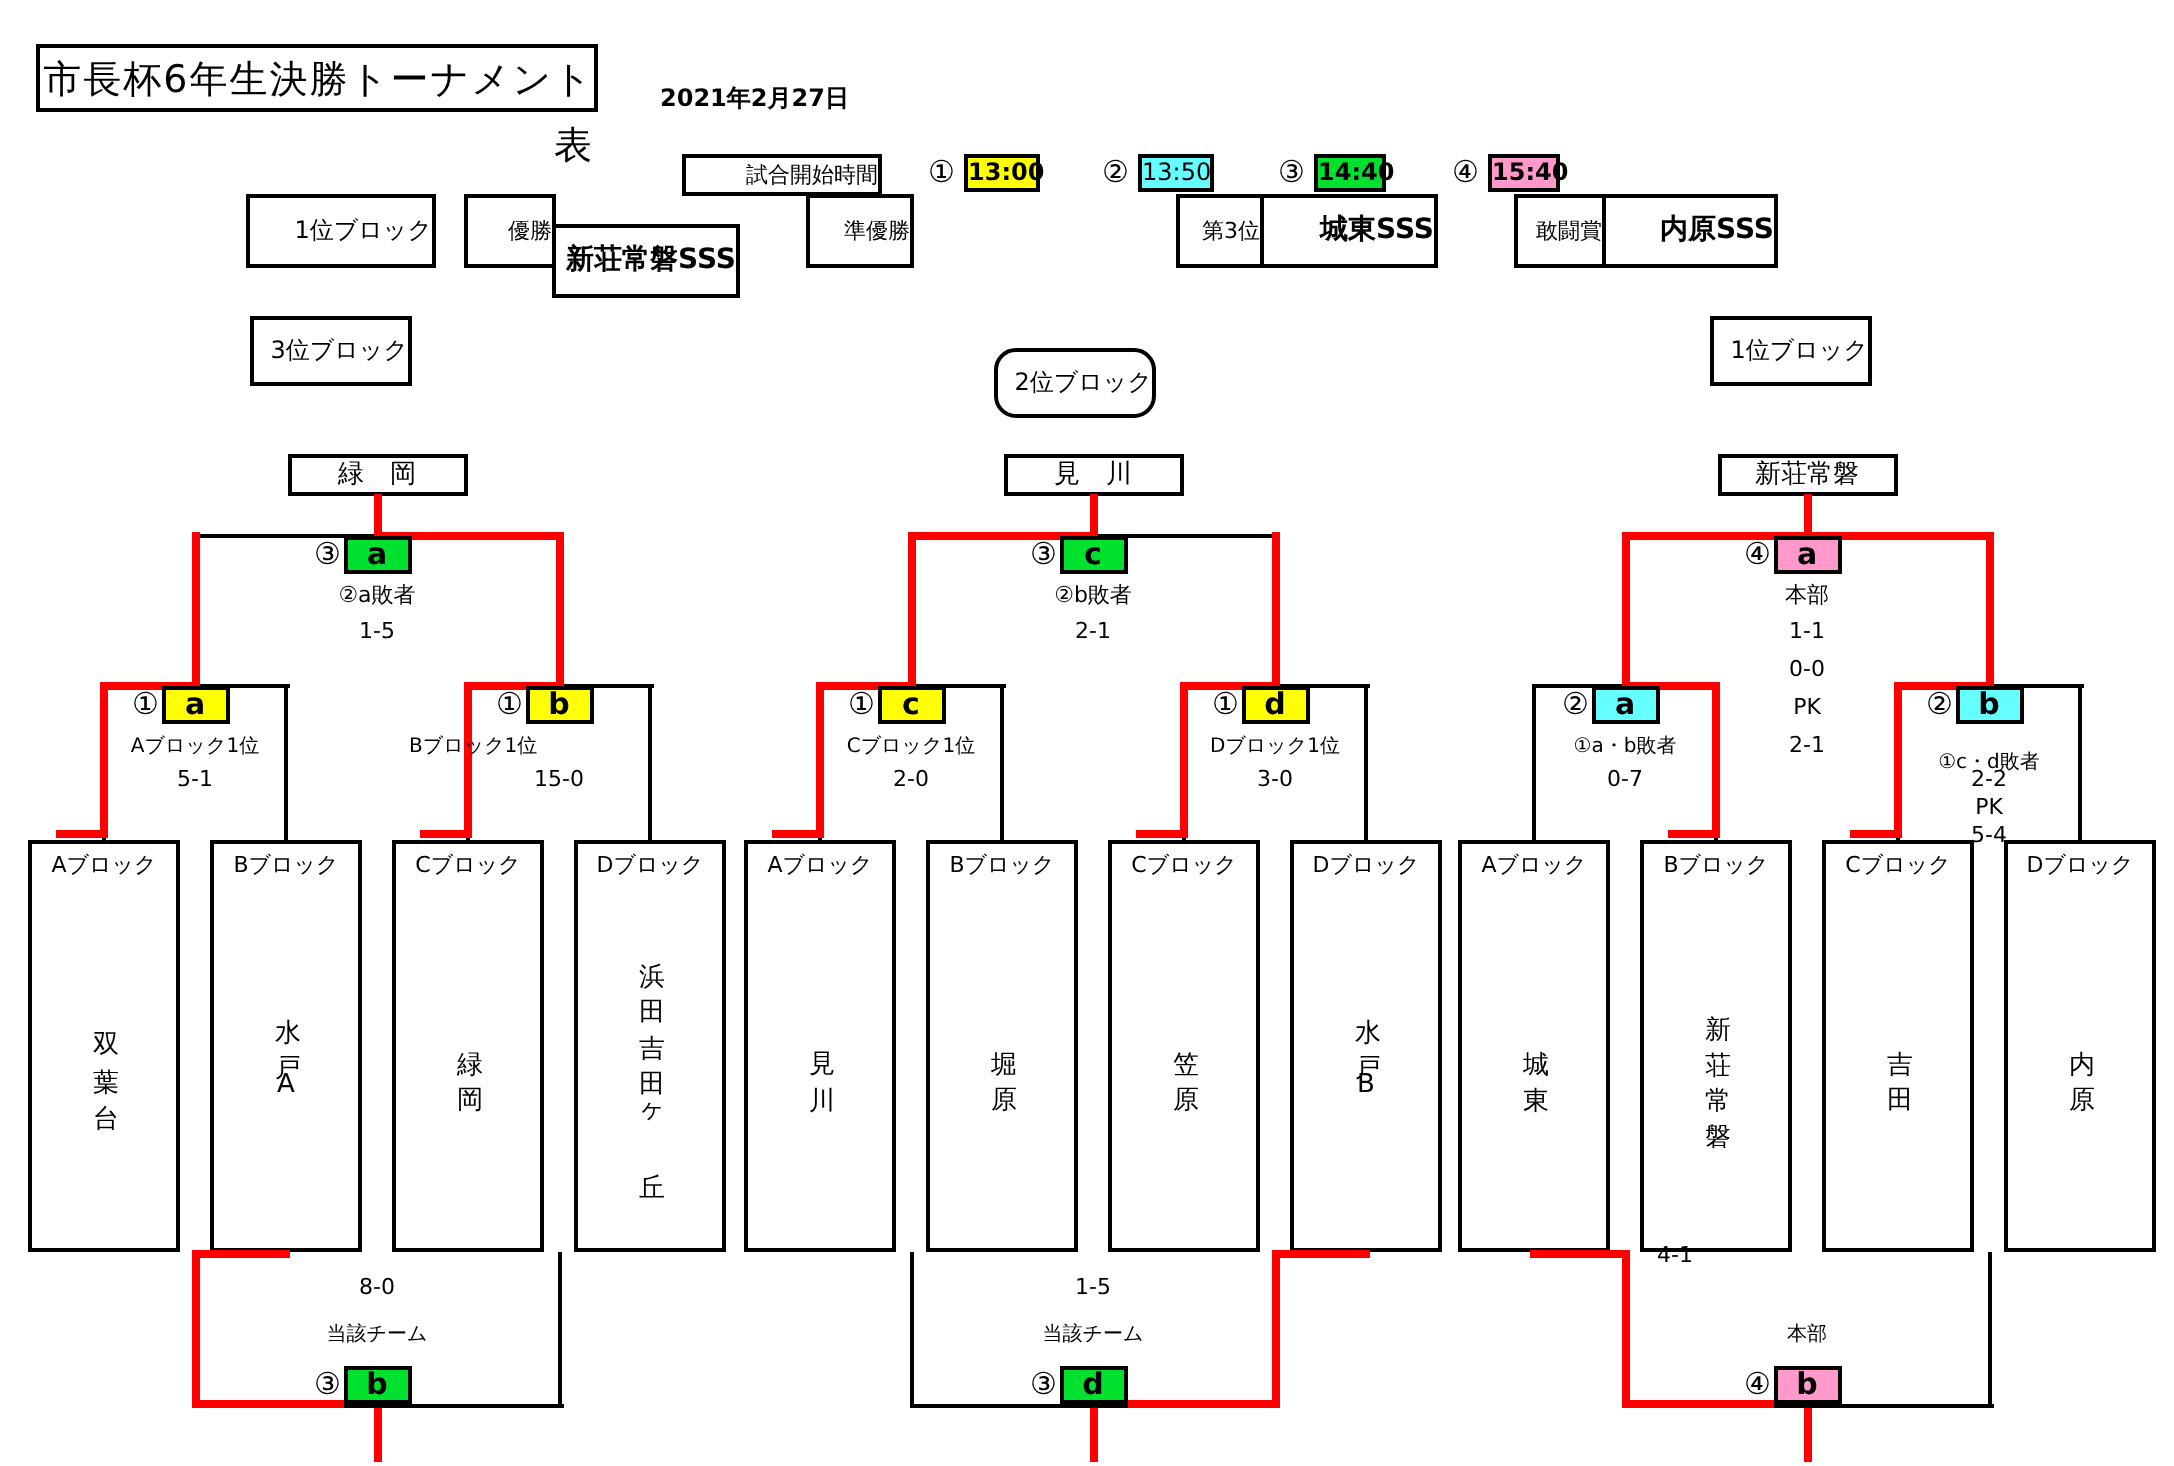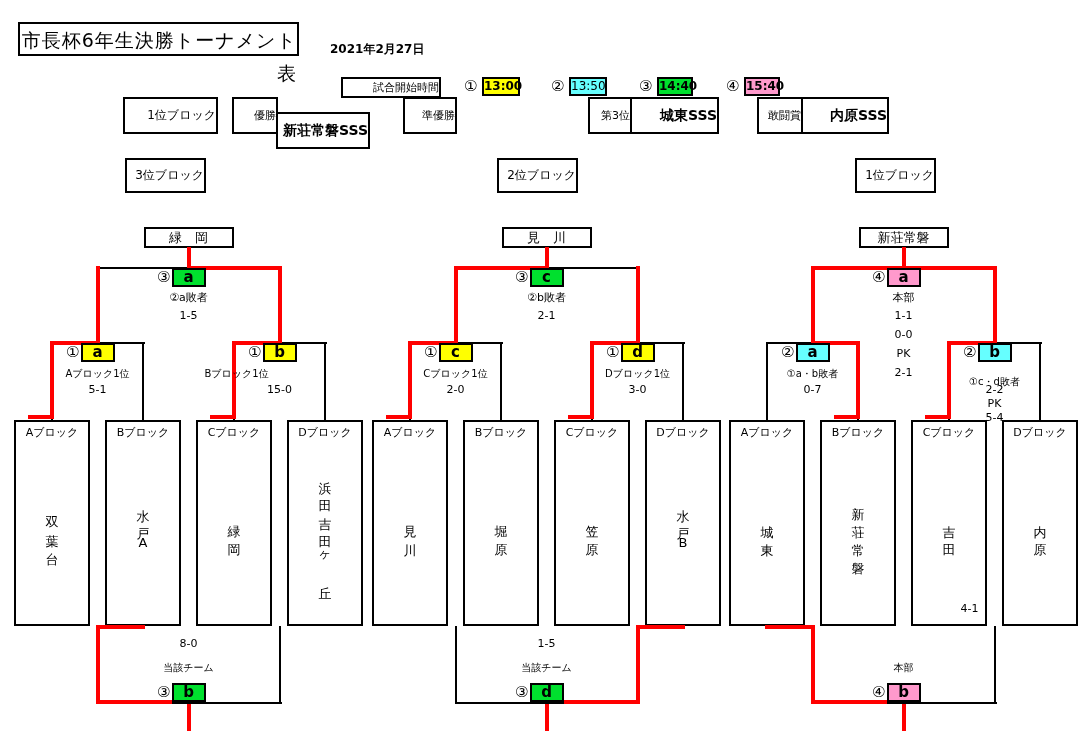--- a/index.html
+++ b/index.html
@@ -40,21 +40,21 @@
 
   <div class="box ctr" style="left:403px;top:97px;width:54px;height:37px;font-size:11px;line-height:33px;">準優勝</div>
 
   <div class="box ctr" style="left:588px;top:97px;width:44px;height:37px;font-size:11px;line-height:33px;">第3位</div>
   <div class="box ctr" style="left:630px;top:97px;width:89px;height:37px;font-size:14px;font-weight:bold;line-height:33px;">城東SSS</div>
 
   <div class="box ctr" style="left:757px;top:97px;width:46px;height:37px;font-size:11px;line-height:33px;">敢闘賞</div>
   <div class="box ctr" style="left:801px;top:97px;width:88px;height:37px;font-size:14px;font-weight:bold;line-height:33px;">内原SSS</div>
 
   <div class="box ctr" style="left:125px;top:158px;width:81px;height:35px;font-size:12px;line-height:31px;">3位ブロック</div>
-  <div class="box ctr" style="left:497px;top:158px;width:81px;height:35px;font-size:12px;line-height:31px;">2位ブロック</div>
+  <div class="box ctr" style="left:497px;top:174px;width:81px;height:35px;font-size:12px;line-height:31px;border-radius:11px;">2位ブロック</div>
   <div class="box ctr" style="left:855px;top:158px;width:81px;height:35px;font-size:12px;line-height:31px;">1位ブロック</div>
 
   <div id="brackets-layer" class="abs" style="left:0;top:0;width:100%;height:100%;">
       <div style="position: absolute; left: 97.5px; top: 267px; width: 184px; height: 2px; background: rgb(0, 0, 0);"></div>
       <div style="position: absolute; left: 96.5px; top: 267px; width: 2px; height: 77px; background: rgb(0, 0, 0);"></div>
       <div style="position: absolute; left: 278.5px; top: 267px; width: 2px; height: 77px; background: rgb(0, 0, 0);"></div>
       <div style="position: absolute; left: 52px; top: 342px; width: 93px; height: 2px; background: rgb(0, 0, 0);"></div>
       <div style="position: absolute; left: 234px; top: 342px; width: 93px; height: 2px; background: rgb(0, 0, 0);"></div>
       <div style="position: absolute; left: 51px; top: 342px; width: 2px; height: 78px; background: rgb(0, 0, 0);"></div>
       <div style="position: absolute; left: 142px; top: 342px; width: 2px; height: 78px; background: rgb(0, 0, 0);"></div>
@@ -249,15 +249,15 @@
       <div style="position: absolute; left: 863.5px; top: 268px; width: 22px; text-align: right; font-size: 15px; line-height: 19px;">④</div>
       <div style="position: absolute; left: 886.5px; top: 268px; width: 34px; height: 19px; box-sizing: border-box; border: 2px solid rgb(0, 0, 0); background: rgb(255, 153, 204); text-align: center; font-weight: bold; font-size: 15px; line-height: 15px;">a</div>
       <div style="position: absolute; left: 828.5px; top: 291px; width: 150px; text-align: center; font-size: 11px; font-weight: normal; line-height: 1.25;">本部</div>
       <div style="position: absolute; left: 828.5px; top: 309px; width: 150px; text-align: center; font-size: 11px; font-weight: normal; line-height: 1.25;">1-1</div>
       <div style="position: absolute; left: 828.5px; top: 328px; width: 150px; text-align: center; font-size: 11px; font-weight: normal; line-height: 1.25;">0-0</div>
       <div style="position: absolute; left: 828.5px; top: 347px; width: 150px; text-align: center; font-size: 11px; font-weight: normal; line-height: 1.25;">PK</div>
       <div style="position: absolute; left: 828.5px; top: 366px; width: 150px; text-align: center; font-size: 11px; font-weight: normal; line-height: 1.25;">2-1</div>
       <div style="position: absolute; left: 863.5px; top: 683px; width: 22px; text-align: right; font-size: 15px; line-height: 19px;">④</div>
       <div style="position: absolute; left: 886.5px; top: 683px; width: 34px; height: 19px; box-sizing: border-box; border: 2px solid rgb(0, 0, 0); background: rgb(255, 153, 204); text-align: center; font-weight: bold; font-size: 15px; line-height: 15px;">b</div>
       <div style="position: absolute; left: 828.5px; top: 662px; width: 150px; text-align: center; font-size: 10px; font-weight: normal; line-height: 1.25;">本部</div>
-      <div style="position: absolute; left: 828.5px; top: 602px; width: 150px; text-align: right; font-size: 11px; font-weight: normal; line-height: 1.25;">4-1</div>
+      <div style="position: absolute; left: 828.5px; top: 621px; width: 150px; text-align: left; font-size: 11px; font-weight: normal; line-height: 1.25;">4-1</div>
     </div>
 </div>
 
 </body></html>

